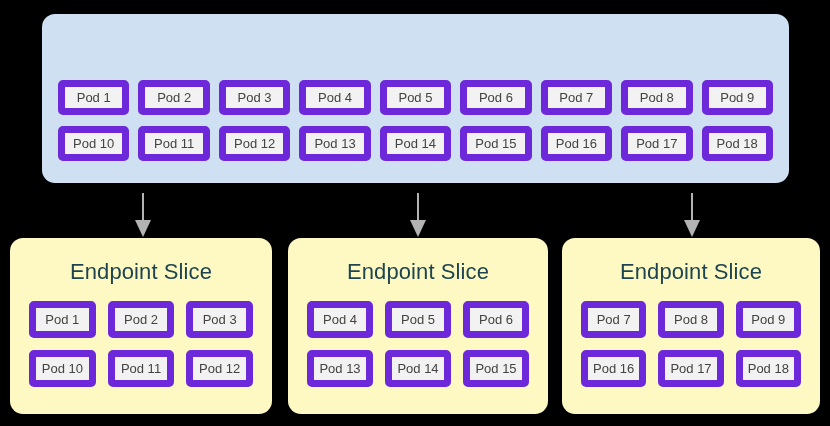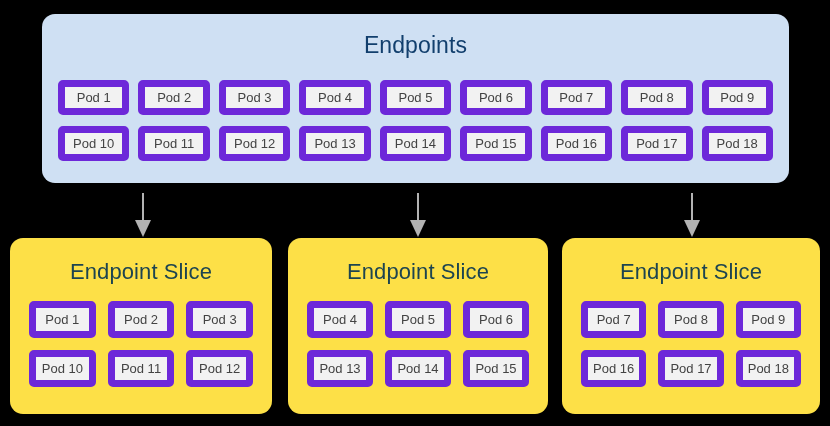--- a/index.html
+++ b/index.html
@@ -98,21 +98,21 @@
   }
   .arrow-1 { left: 134px; top: 193px; }
   .arrow-2 { left: 409px; top: 193px; }
   .arrow-3 { left: 683px; top: 193px; }
 
   
   .slice-panel {
     position: absolute;
     top: 238px;
     height: 176px;
-    background: #fde047;
+    background: #fef9c3;
     border-radius: 13px;
     box-sizing: border-box;
   }
   .slice-1 { left: 10px;  width: 262px; }
   .slice-2 { left: 288px; width: 260px; }
   .slice-3 { left: 562px; width: 258px; }
 
   .slice-title {
     position: absolute;
     top: 21px;
@@ -138,21 +138,20 @@
   .sl-row:last-child { margin-bottom: 0; }
   .sl-row .chip {
     flex: 1 1 0;
     height: 37px;
   }
 </style>
 </head>
 <body>
 
 <div class="endpoints-panel">
-  <div class="endpoints-title">Endpoints</div>
   <div class="endpoints-rows">
     <div class="ep-row">
       <div class="chip">Pod 1</div>
       <div class="chip">Pod 2</div>
       <div class="chip">Pod 3</div>
       <div class="chip">Pod 4</div>
       <div class="chip">Pod 5</div>
       <div class="chip">Pod 6</div>
       <div class="chip">Pod 7</div>
       <div class="chip">Pod 8</div>

